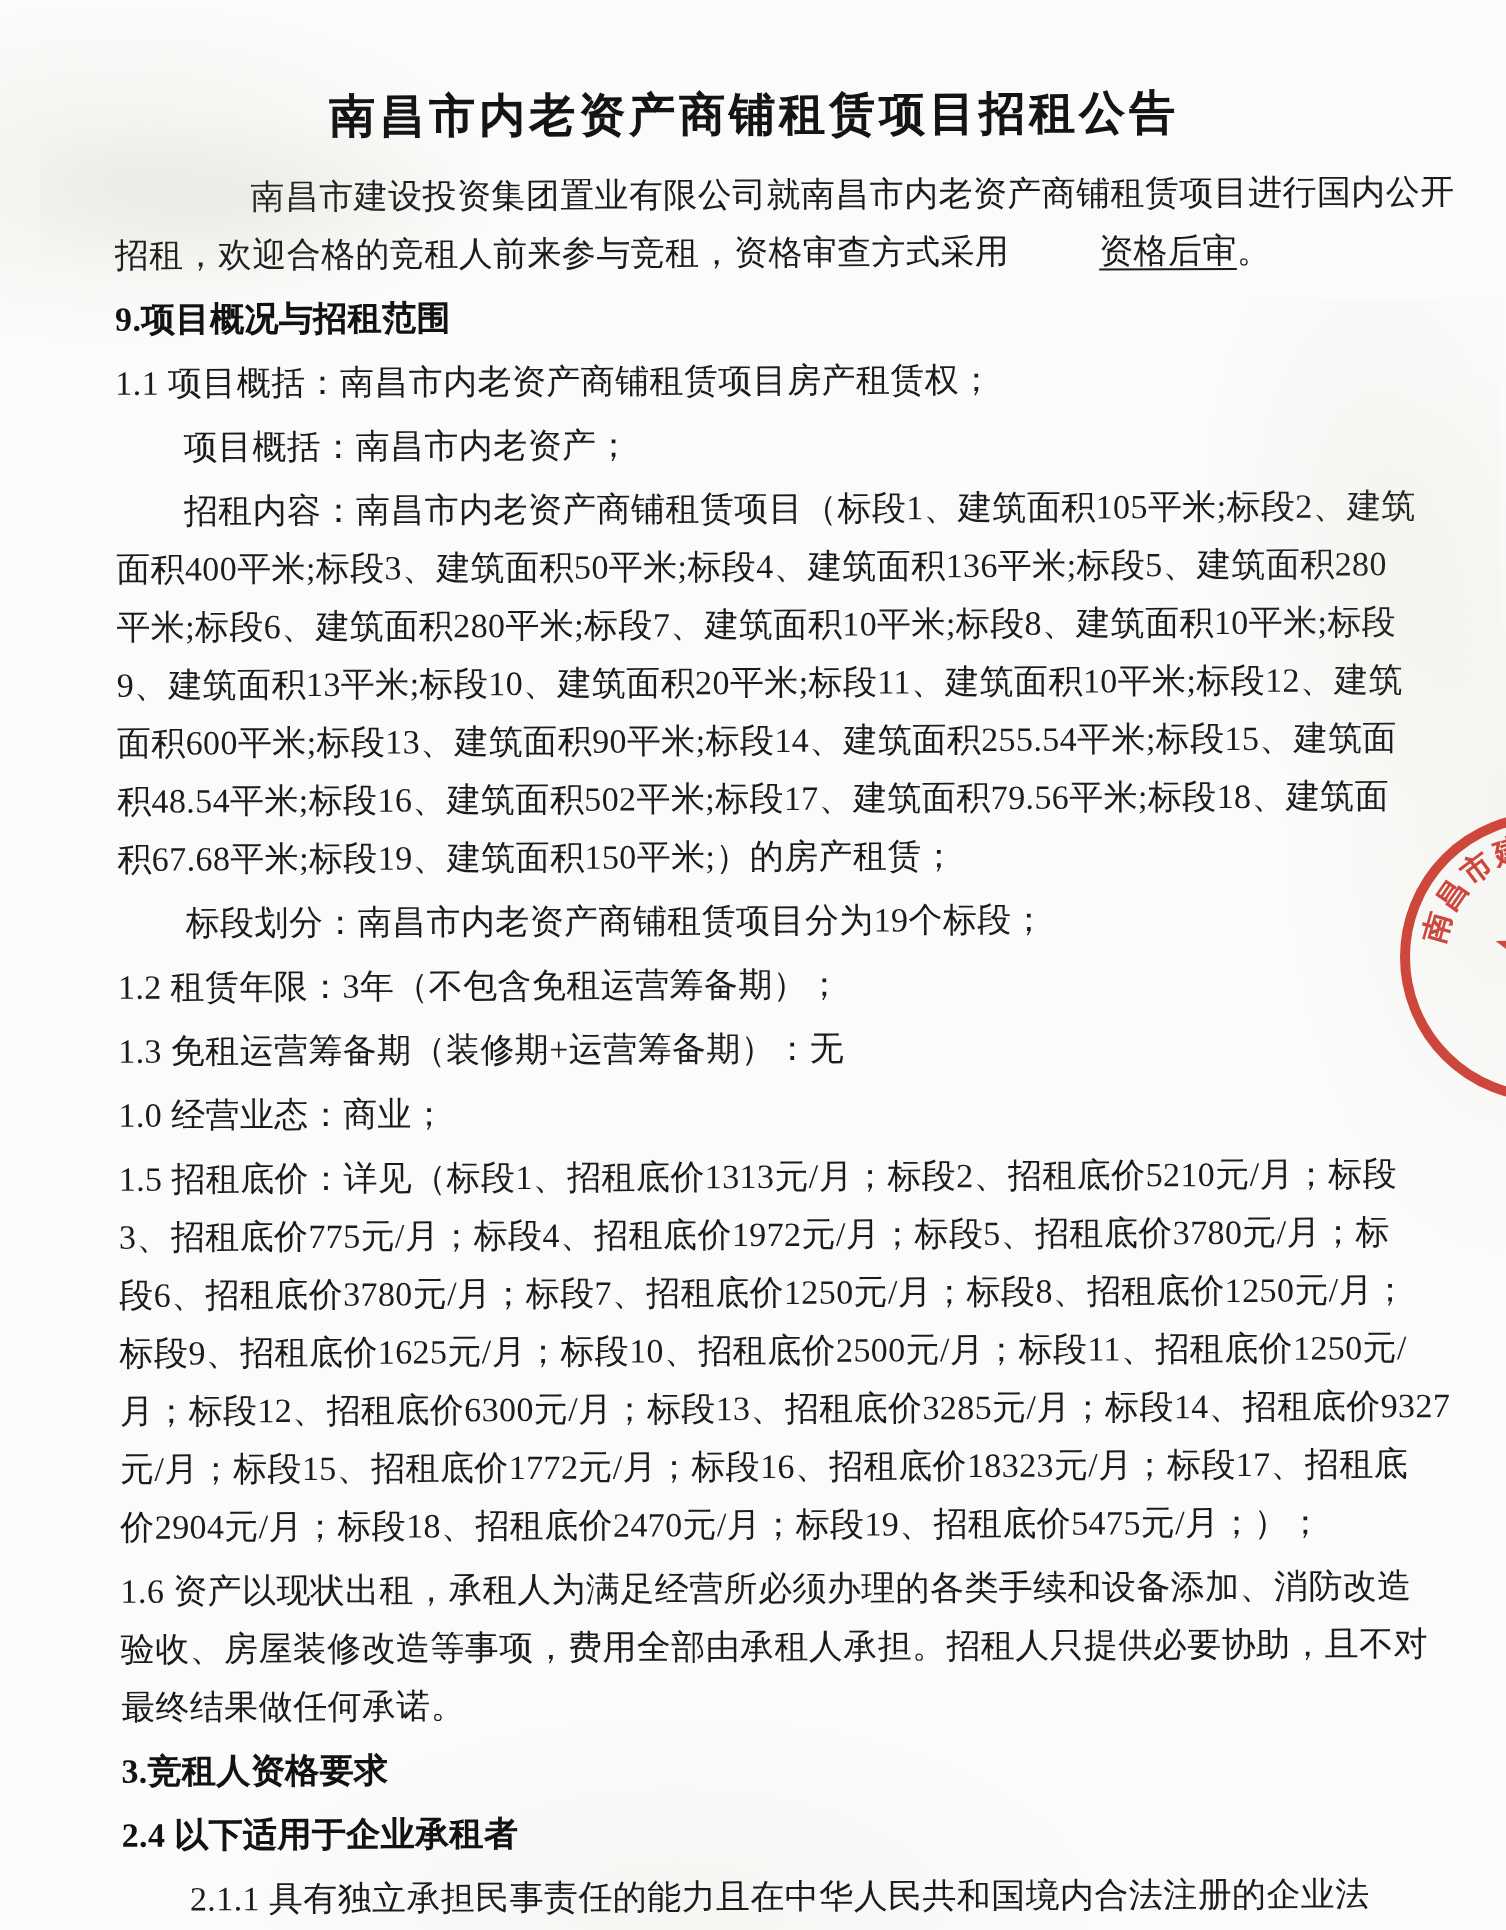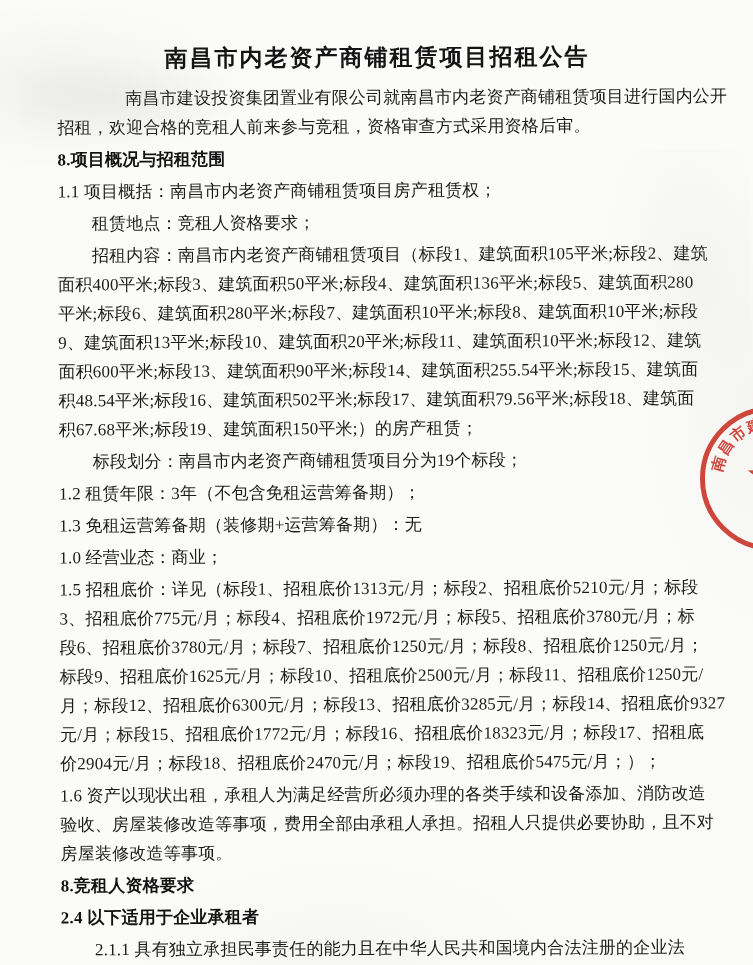--- a/index.html
+++ b/index.html
@@ -25,47 +25,47 @@
     text-align:center; font-size:23px; font-weight:bold;
     letter-spacing:2px; line-height:32px; margin:0 0 9px 0;
     color:#141414;
   }
   .para { margin:0 0 3px 0; }
   .line {
     font-size:17px; line-height:29px; white-space:nowrap;
     letter-spacing:0.2px;
   }
   .para.heading .line, .para.subheading .line { font-weight:bold; color:#121212; }
-  .u { text-underline-offset:3px; }
+  .u { text-decoration:underline; text-underline-offset:3px;padding-left:45px; }
   .stamp {
     position:absolute; left:700px; top:406px;
     opacity:0.88; filter:blur(0.35px);
   }
   .artifact { position:absolute; pointer-events:none; }
 </style>
 </head>
 <body>
 
 <div class="page">
 
   <div class="content">
     <h1 class="title">南昌市内老资产商铺租赁项目招租公告</h1>
     <div>
         <div class="para body">
           <div class="line" style="padding-left: 68px;"><span>南昌市建设投资集团置业有限公司就南昌市内老资产商铺租赁项目进行国内公开</span></div>
           <div class="line" style="padding-left: 0px;"><span>招租，欢迎合格的竞租人前来参与竞租，资格审查方式采用</span><span class="u">资格后审</span><span>。</span></div>
         </div>
         <div class="para heading">
-          <div class="line" style="padding-left: 0px;"><span>8.项目概况与招租范围</span></div>
+          <div class="line" style="padding-left: 0px;"><span>9.项目概况与招租范围</span></div>
         </div>
         <div class="para body">
           <div class="line" style="padding-left: 0px;"><span>1.1 项目概括：南昌市内老资产商铺租赁项目房产租赁权；</span></div>
         </div>
         <div class="para body">
-          <div class="line" style="padding-left: 34px;"><span>租赁地点：竞租人资格要求；</span></div>
+          <div class="line" style="padding-left: 34px;"><span>项目概括：南昌市内老资产；</span></div>
         </div>
         <div class="para body">
           <div class="line" style="padding-left: 34px;"><span>招租内容：南昌市内老资产商铺租赁项目（标段1、建筑面积105平米;标段2、建筑</span></div>
           <div class="line" style="padding-left: 0px;"><span>面积400平米;标段3、建筑面积50平米;标段4、建筑面积136平米;标段5、建筑面积280</span></div>
           <div class="line" style="padding-left: 0px;"><span>平米;标段6、建筑面积280平米;标段7、建筑面积10平米;标段8、建筑面积10平米;标段</span></div>
           <div class="line" style="padding-left: 0px;"><span>9、建筑面积13平米;标段10、建筑面积20平米;标段11、建筑面积10平米;标段12、建筑</span></div>
           <div class="line" style="padding-left: 0px;"><span>面积600平米;标段13、建筑面积90平米;标段14、建筑面积255.54平米;标段15、建筑面</span></div>
           <div class="line" style="padding-left: 0px;"><span>积48.54平米;标段16、建筑面积502平米;标段17、建筑面积79.56平米;标段18、建筑面</span></div>
           <div class="line" style="padding-left: 0px;"><span>积67.68平米;标段19、建筑面积150平米;）的房产租赁；</span></div>
         </div>
@@ -86,24 +86,24 @@
           <div class="line" style="padding-left: 0px;"><span>3、招租底价775元/月；标段4、招租底价1972元/月；标段5、招租底价3780元/月；标</span></div>
           <div class="line" style="padding-left: 0px;"><span>段6、招租底价3780元/月；标段7、招租底价1250元/月；标段8、招租底价1250元/月；</span></div>
           <div class="line" style="padding-left: 0px;"><span>标段9、招租底价1625元/月；标段10、招租底价2500元/月；标段11、招租底价1250元/</span></div>
           <div class="line" style="padding-left: 0px;"><span>月；标段12、招租底价6300元/月；标段13、招租底价3285元/月；标段14、招租底价9327</span></div>
           <div class="line" style="padding-left: 0px;"><span>元/月；标段15、招租底价1772元/月；标段16、招租底价18323元/月；标段17、招租底</span></div>
           <div class="line" style="padding-left: 0px;"><span>价2904元/月；标段18、招租底价2470元/月；标段19、招租底价5475元/月；）；</span></div>
         </div>
         <div class="para body">
           <div class="line" style="padding-left: 0px;"><span>1.6 资产以现状出租，承租人为满足经营所必须办理的各类手续和设备添加、消防改造</span></div>
           <div class="line" style="padding-left: 0px;"><span>验收、房屋装修改造等事项，费用全部由承租人承担。招租人只提供必要协助，且不对</span></div>
-          <div class="line" style="padding-left: 0px;"><span>房屋装修改造等事项。</span></div>
+          <div class="line" style="padding-left: 0px;"><span>最终结果做任何承诺。</span></div>
         </div>
         <div class="para heading">
-          <div class="line" style="padding-left: 0px;"><span>8.竞租人资格要求</span></div>
+          <div class="line" style="padding-left: 0px;"><span>3.竞租人资格要求</span></div>
         </div>
         <div class="para subheading">
           <div class="line" style="padding-left: 0px;"><span>2.4 以下适用于企业承租者</span></div>
         </div>
         <div class="para body">
           <div class="line" style="padding-left: 34px;"><span>2.1.1 具有独立承担民事责任的能力且在中华人民共和国境内合法注册的企业法</span></div>
         </div>
       </div>
   </div>
 

